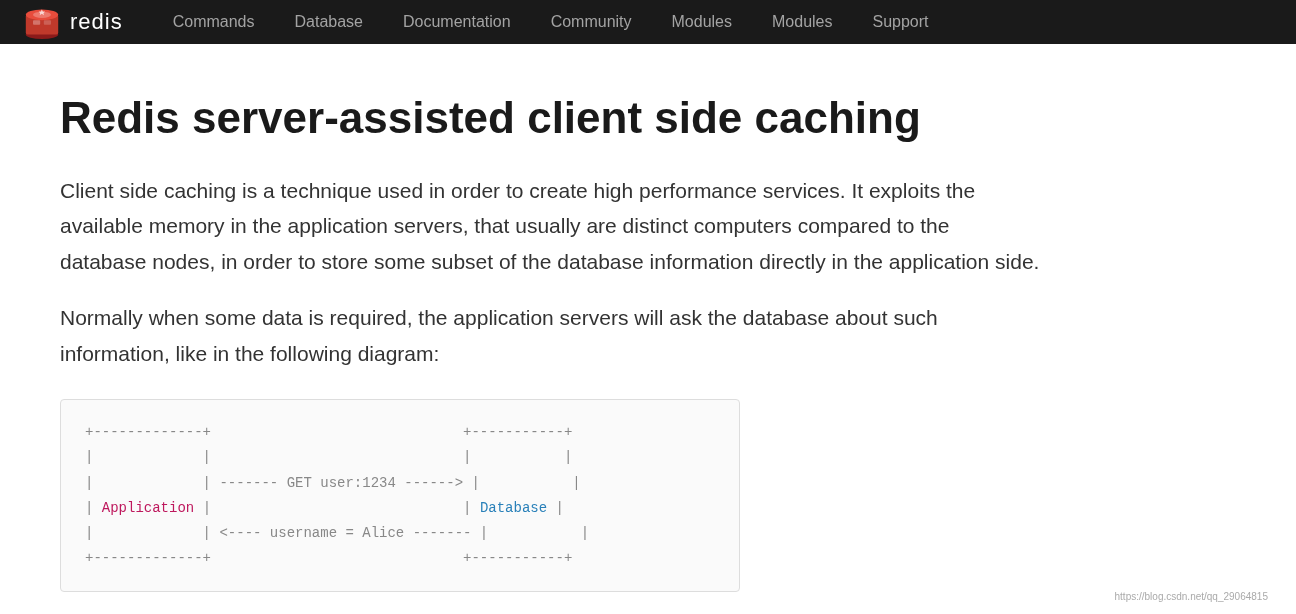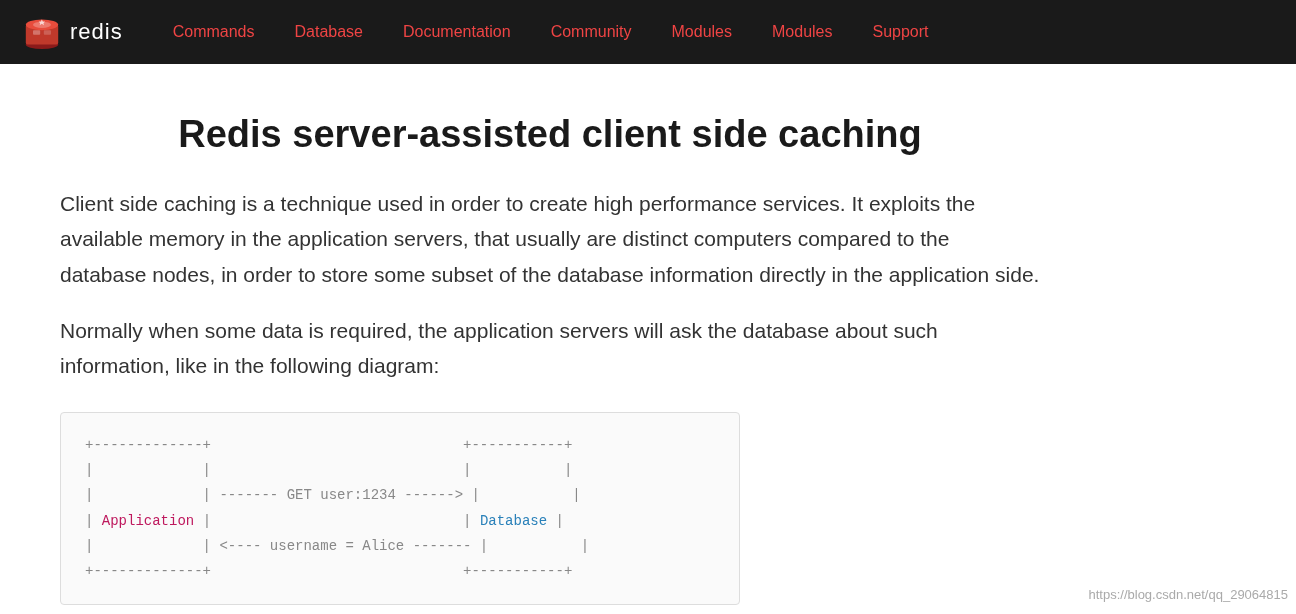--- a/index.html
+++ b/index.html
@@ -15,21 +15,21 @@
       width: 1296px;
       min-height: 614px;
     }
 
     
     nav {
       background: #1a1a1a;
       display: flex;
       align-items: center;
       padding: 0 24px;
-      height: 64px;
+      height: 44px;
     }
 
     .nav-logo {
       display: flex;
       align-items: center;
       gap: 10px;
       margin-right: 32px;
       text-decoration: none;
     }
 
@@ -45,41 +45,40 @@
       letter-spacing: 1px;
     }
 
     .nav-links {
       display: flex;
       gap: 4px;
       align-items: center;
     }
 
     .nav-link {
-      color: #ef4444;
+      color: #a3a3a3;
       text-decoration: none;
       font-size: 16px;
       padding: 6px 18px;
       border-radius: 3px;
       cursor: pointer;
     }
 
     
     .main-content {
       padding: 48px 60px 40px 60px;
       max-width: 1100px;
     }
 
     .page-title {
-      font-size: 38px;
+      font-size: 44px;
       font-weight: 700;
       color: #1a1a1a;
       margin-bottom: 28px;
       line-height: 1.2;
-      text-align: center;
     }
 
     .intro-paragraph {
       font-size: 21px;
       line-height: 1.7;
       color: #333;
       margin-bottom: 20px;
       max-width: 1060px;
     }
 
@@ -107,22 +106,22 @@
 
     .diagram-db {
       color: #2980b9;
       margin-top: 15px;
     }
 
     
     .watermark {
       position: fixed;
       bottom: 12px;
-      right: 8px;
-      font-size: 13px;
+      right: 28px;
+      font-size: 10px;
       color: #aaa;
       margin-top: 32px;
     }
   </style>
 </head>
 <body>
 
 <nav>
   <a class="nav-logo" href="#">
 

